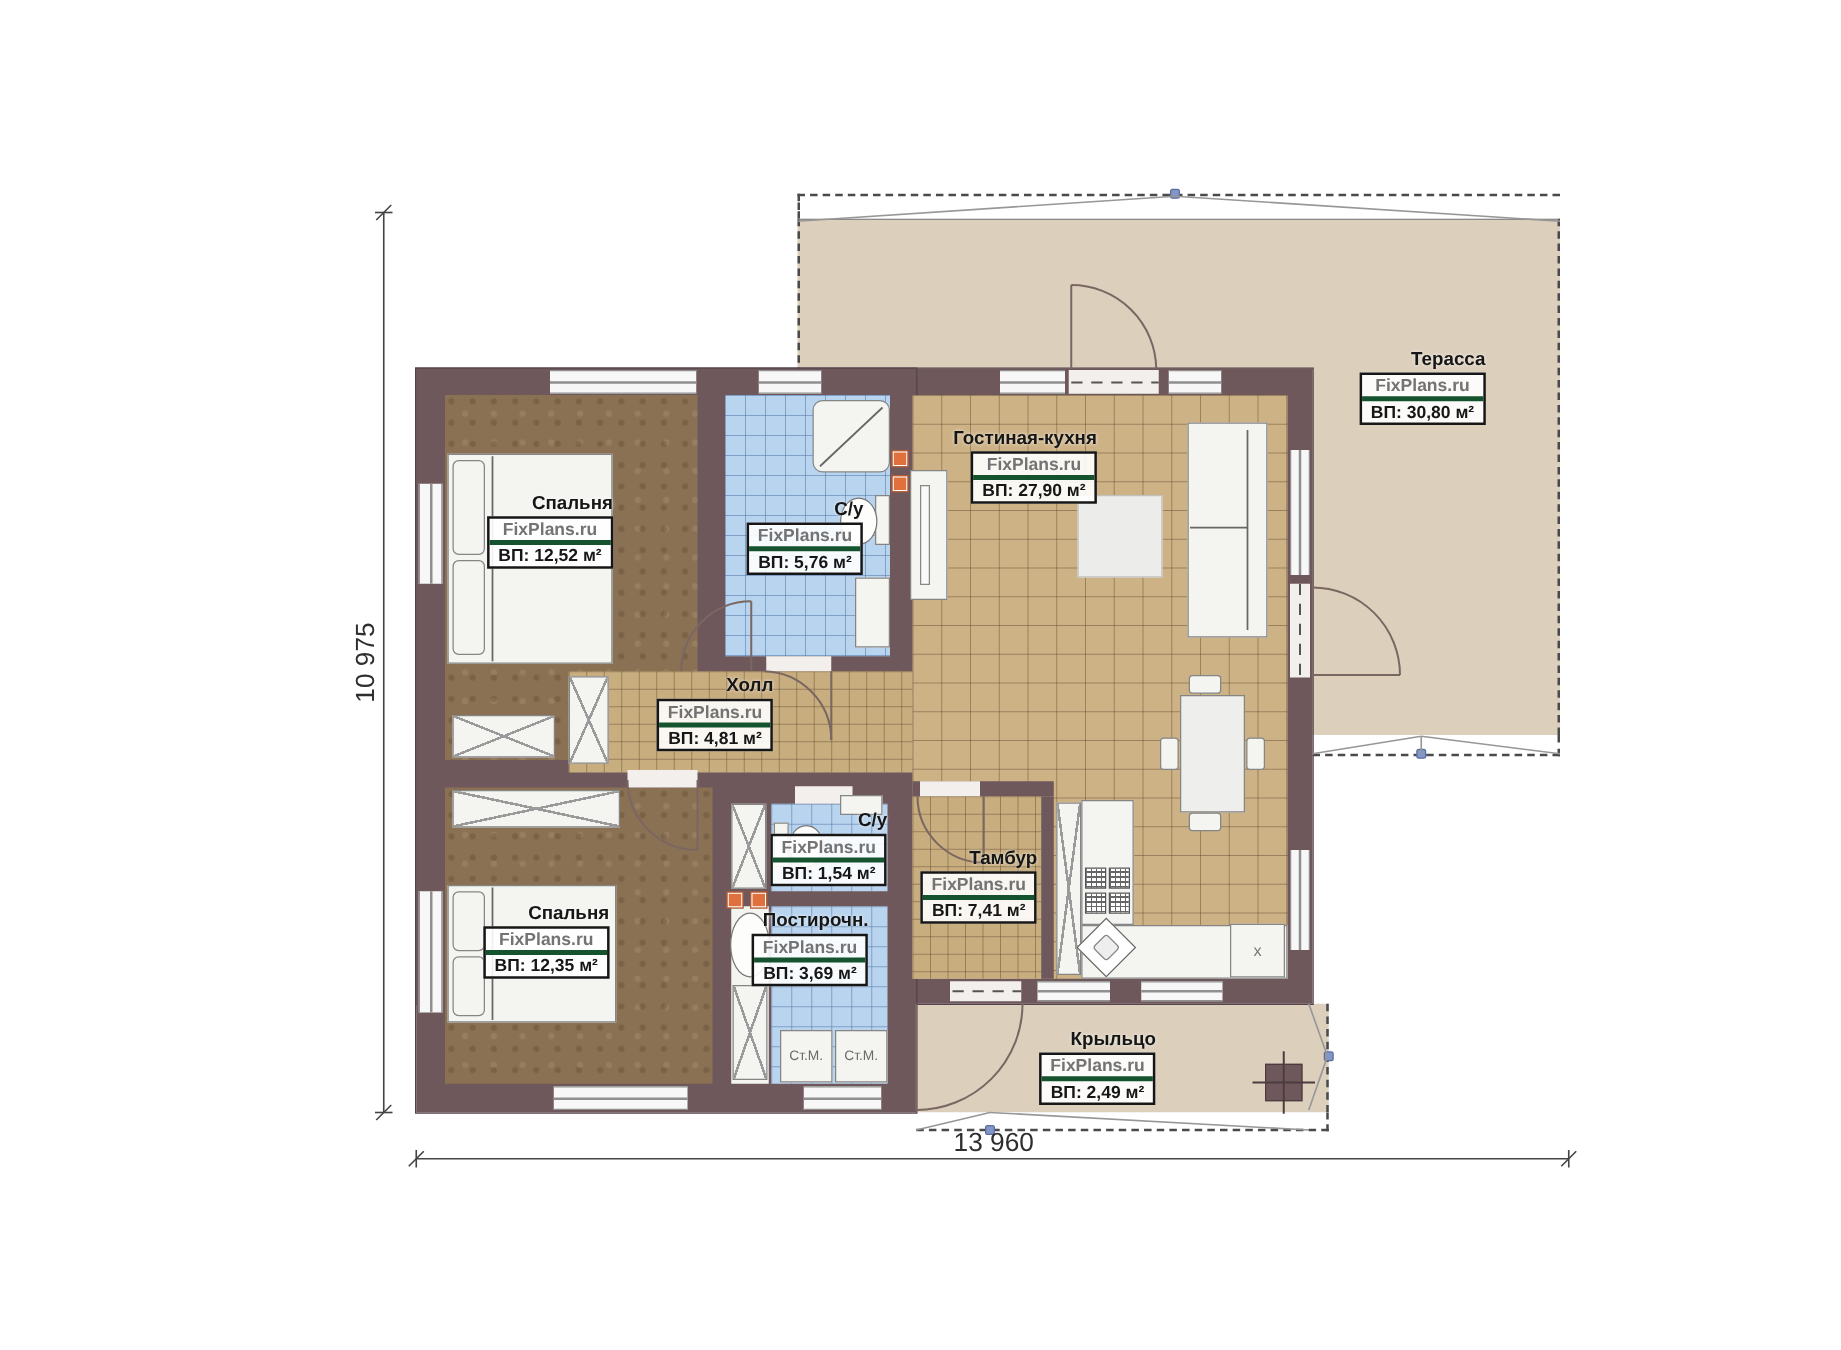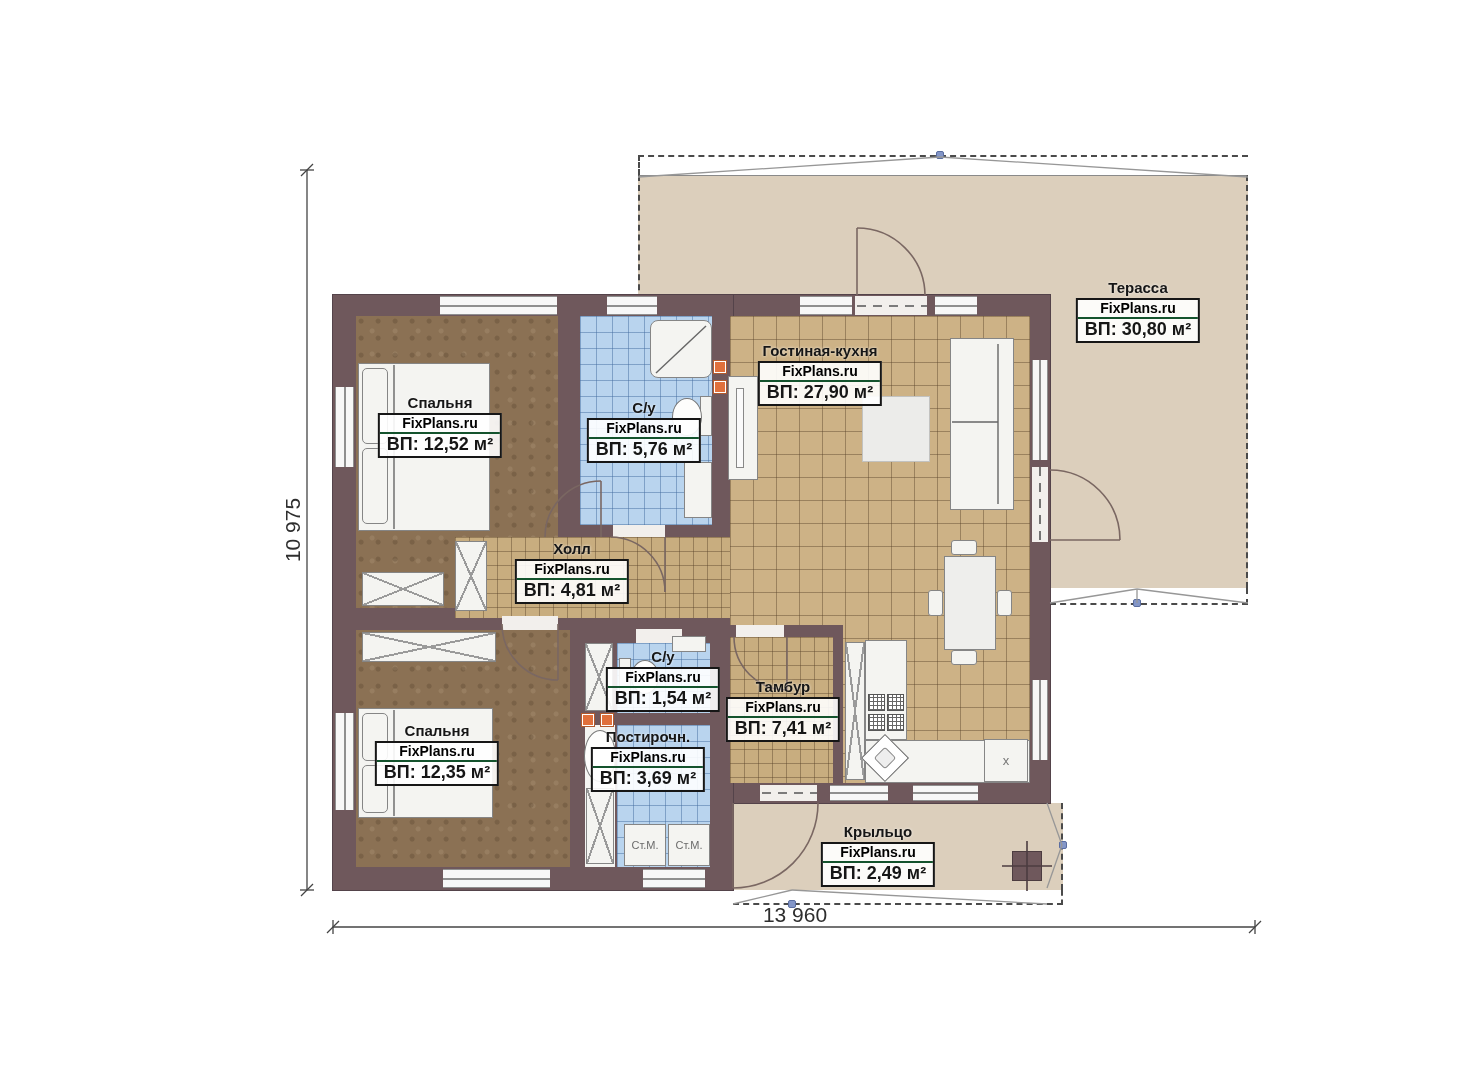--- a/index.html
+++ b/index.html
@@ -34,25 +34,25 @@
   .win-h{background:#f7f7f7;border-top:1.5px solid #8f8f8f;border-bottom:1.5px solid #8f8f8f;
     background-image:linear-gradient(#8f8f8f,#8f8f8f);background-size:100% 2px;background-position:center;background-repeat:no-repeat;box-sizing:border-box;}
   .win-v{background:#f7f7f7;border-left:1.5px solid #8f8f8f;border-right:1.5px solid #8f8f8f;
     background-image:linear-gradient(90deg,#8f8f8f,#8f8f8f);background-size:2px 100%;background-position:center;background-repeat:no-repeat;box-sizing:border-box;}
   .gap{background:#f2efec;}
   .burner{background:#fff;border:1px solid #555;box-sizing:border-box;
     background-image:repeating-linear-gradient(0deg,#666 0 1px,transparent 1px 4px),
                      repeating-linear-gradient(90deg,#666 0 1px,transparent 1px 4px);}
   .orange{background:#e0703c;border:1px solid #fff;outline:1px solid #b35a2e;box-sizing:border-box;}
   .node{width:8px;height:8px;background:#8396c8;border:1px solid #5a6da0;border-radius:2px;box-sizing:border-box;}
-  .room-label{display:flex;flex-direction:column;align-items:center;transform:translateX(-50%);z-index:40;}
+  .room-label{display:flex;flex-direction:column;align-items:flex-end;transform:translateX(-50%);z-index:40;}
   .room-name{font-size:15px;font-weight:bold;color:#161616;white-space:nowrap;text-shadow:0 0 3px rgba(255,255,255,.8);}
   .label-box{margin-top:2px;border:2px solid #161616;background:rgba(255,255,255,.9);text-align:center;}
-  .label-row1{border-bottom:2px solid #14532d;padding:0 7px 1px;font-size:14px;font-weight:600;color:#000000;white-space:nowrap;}
-  .label-row2{padding:0 7px 1px;font-size:18px;font-weight:600;color:#161616;white-space:nowrap;}
+  .label-row1{border-bottom:4px solid #14532d;padding:0 7px 1px;font-size:14px;font-weight:600;color:#737373;white-space:nowrap;}
+  .label-row2{padding:0 7px 1px;font-size:14px;font-weight:600;color:#161616;white-space:nowrap;}
   .dim-text{font-size:21px;color:#2e2e2e;white-space:nowrap;z-index:45;}
   .small-cap{font-size:11px;color:#6b6b6b;display:flex;align-items:center;justify-content:center;}
   svg.overlay{position:absolute;left:0;top:0;z-index:30;pointer-events:none;}
   .ellipse{border:1.5px solid #777;background:#fdfdfc;border-radius:50%;box-sizing:border-box;}
 </style>
 </head>
 <body>
 
 <div id="canvas">
 

